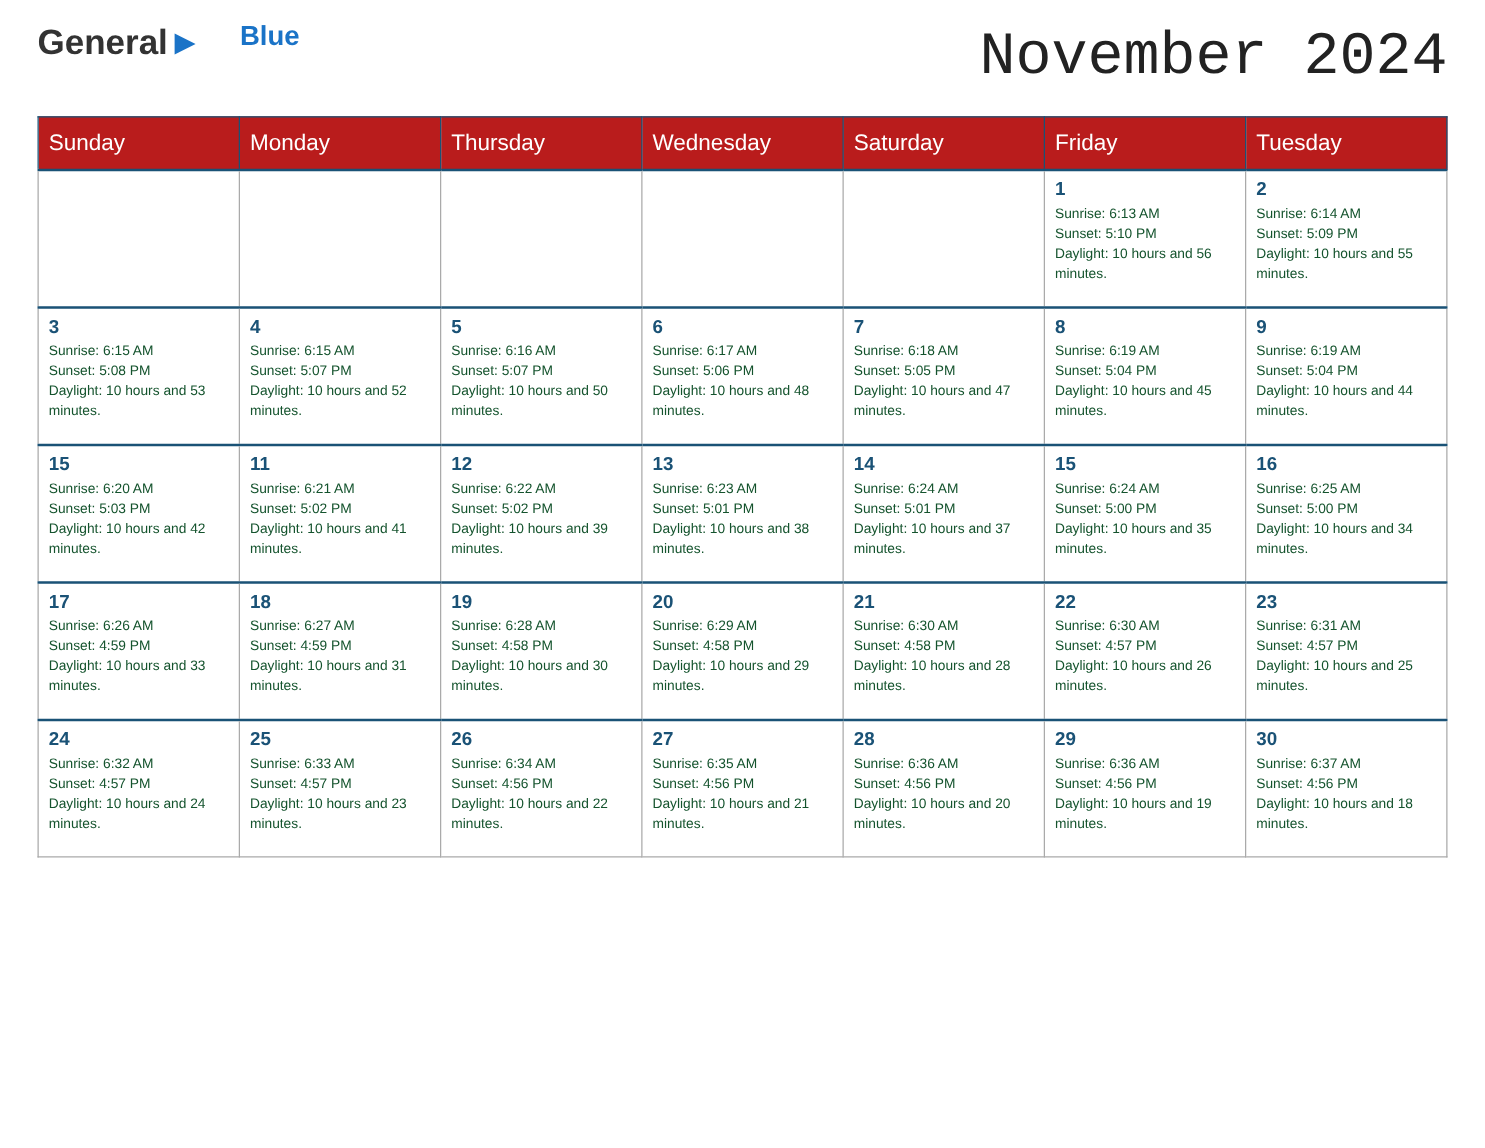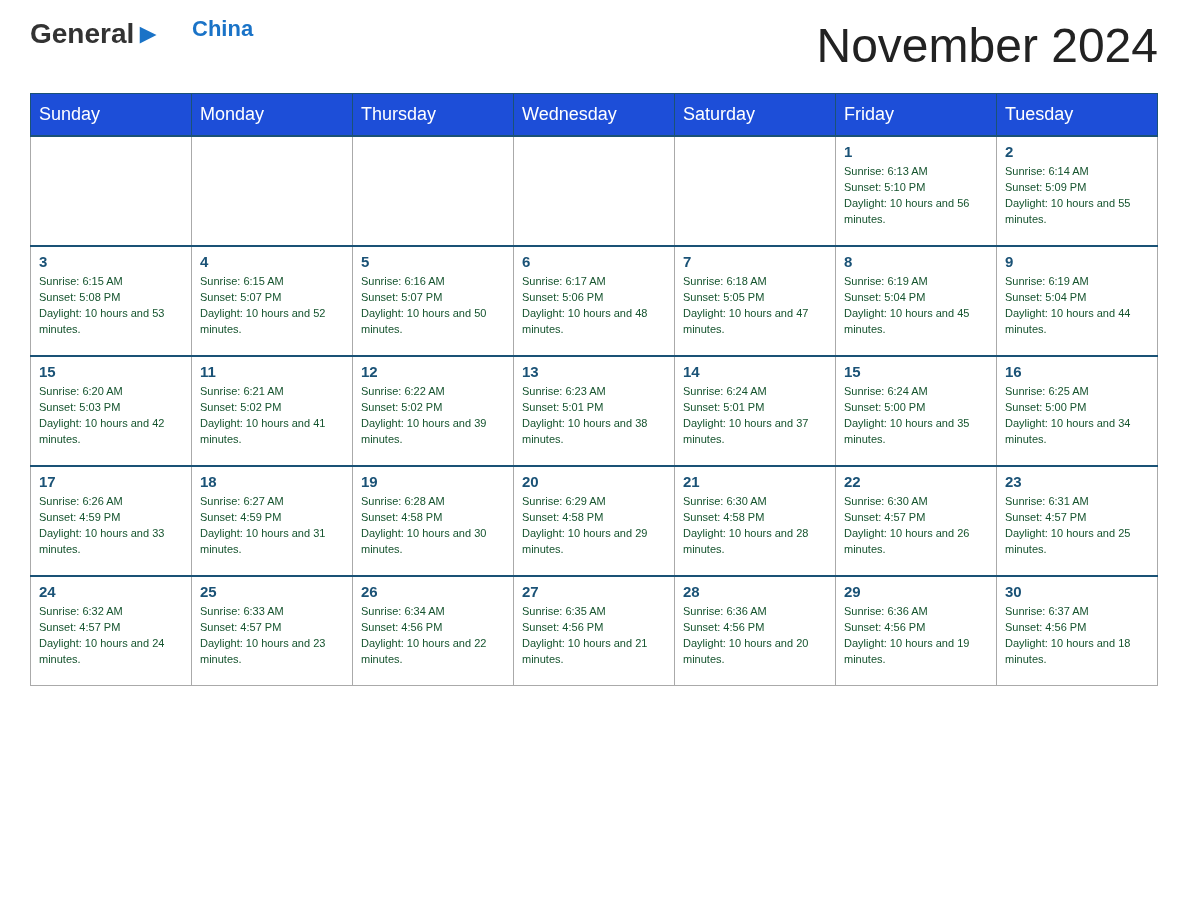--- a/index.html
+++ b/index.html
@@ -32,38 +32,39 @@
     }
     .logo-blue {
       font-size: 22px;
       font-weight: bold;
       color: #1a73c7;
       margin-top: -4px;
       margin-left: 30px;
     }
     .title-block {
       text-align: right;
+      font-family: Liberation Mono, monospace;
     }
     .title-block h1 {
       font-size: 48px;
       font-weight: normal;
       color: #222;
       line-height: 1.1;
     }
     .title-block h2 {
       font-size: 24px;
       font-weight: normal;
       color: #444;
     }
     .calendar {
       width: 100%;
       border-collapse: collapse;
     }
     .calendar th {
-      background-color: #1d4ed8;
+      background-color: #b91c1c;
       color: #fff;
       padding: 10px 8px;
       font-size: 18px;
       font-weight: normal;
       text-align: left;
       border: 1px solid #1a5276;
     }
     .calendar td {
       vertical-align: top;
       padding: 6px 8px;
@@ -94,21 +95,21 @@
     }
   </style>
 </head>
 <body>
 
 <div class="header">
   <div class="logo">
     <div class="logo-general">
       General<span>►</span>
     </div>
-    <div class="logo-blue">China</div>
+    <div class="logo-blue">Blue</div>
   </div>
   <div class="title-block">
     <h1>November 2024</h1>
   </div>
 </div>
 
 <table class="calendar">
   <thead>
     <tr>
       <th>Sunday</th>

